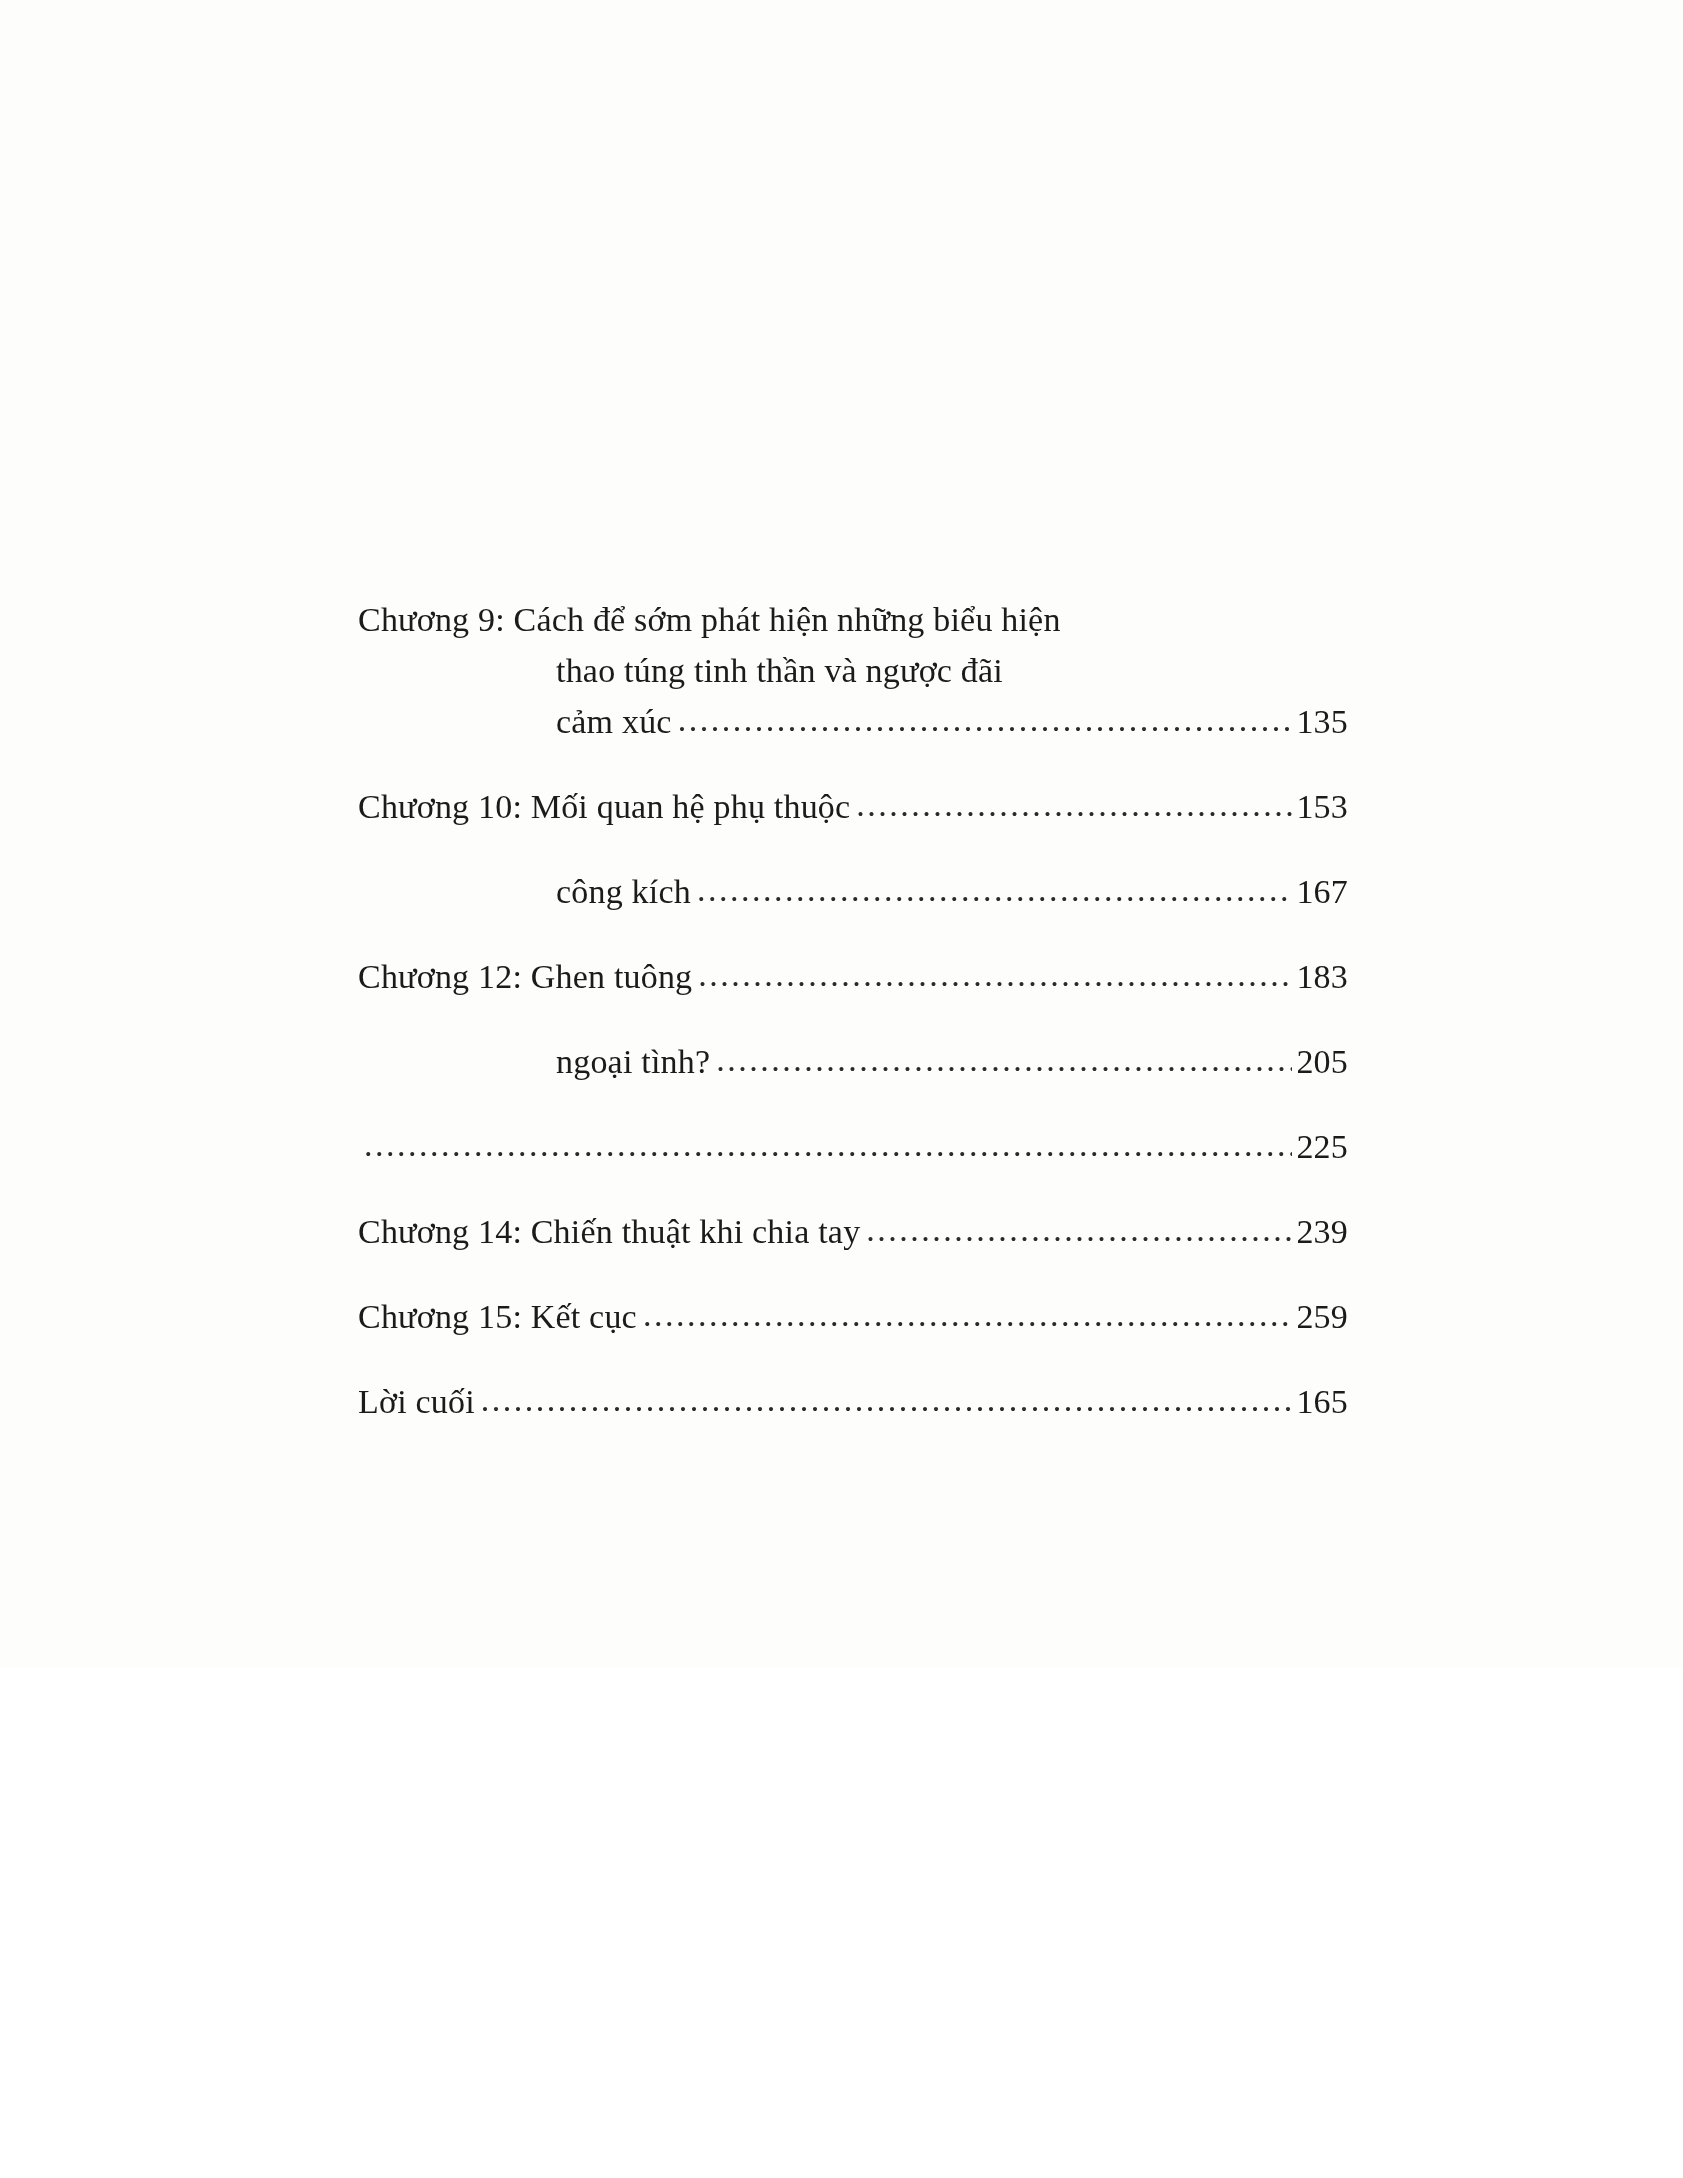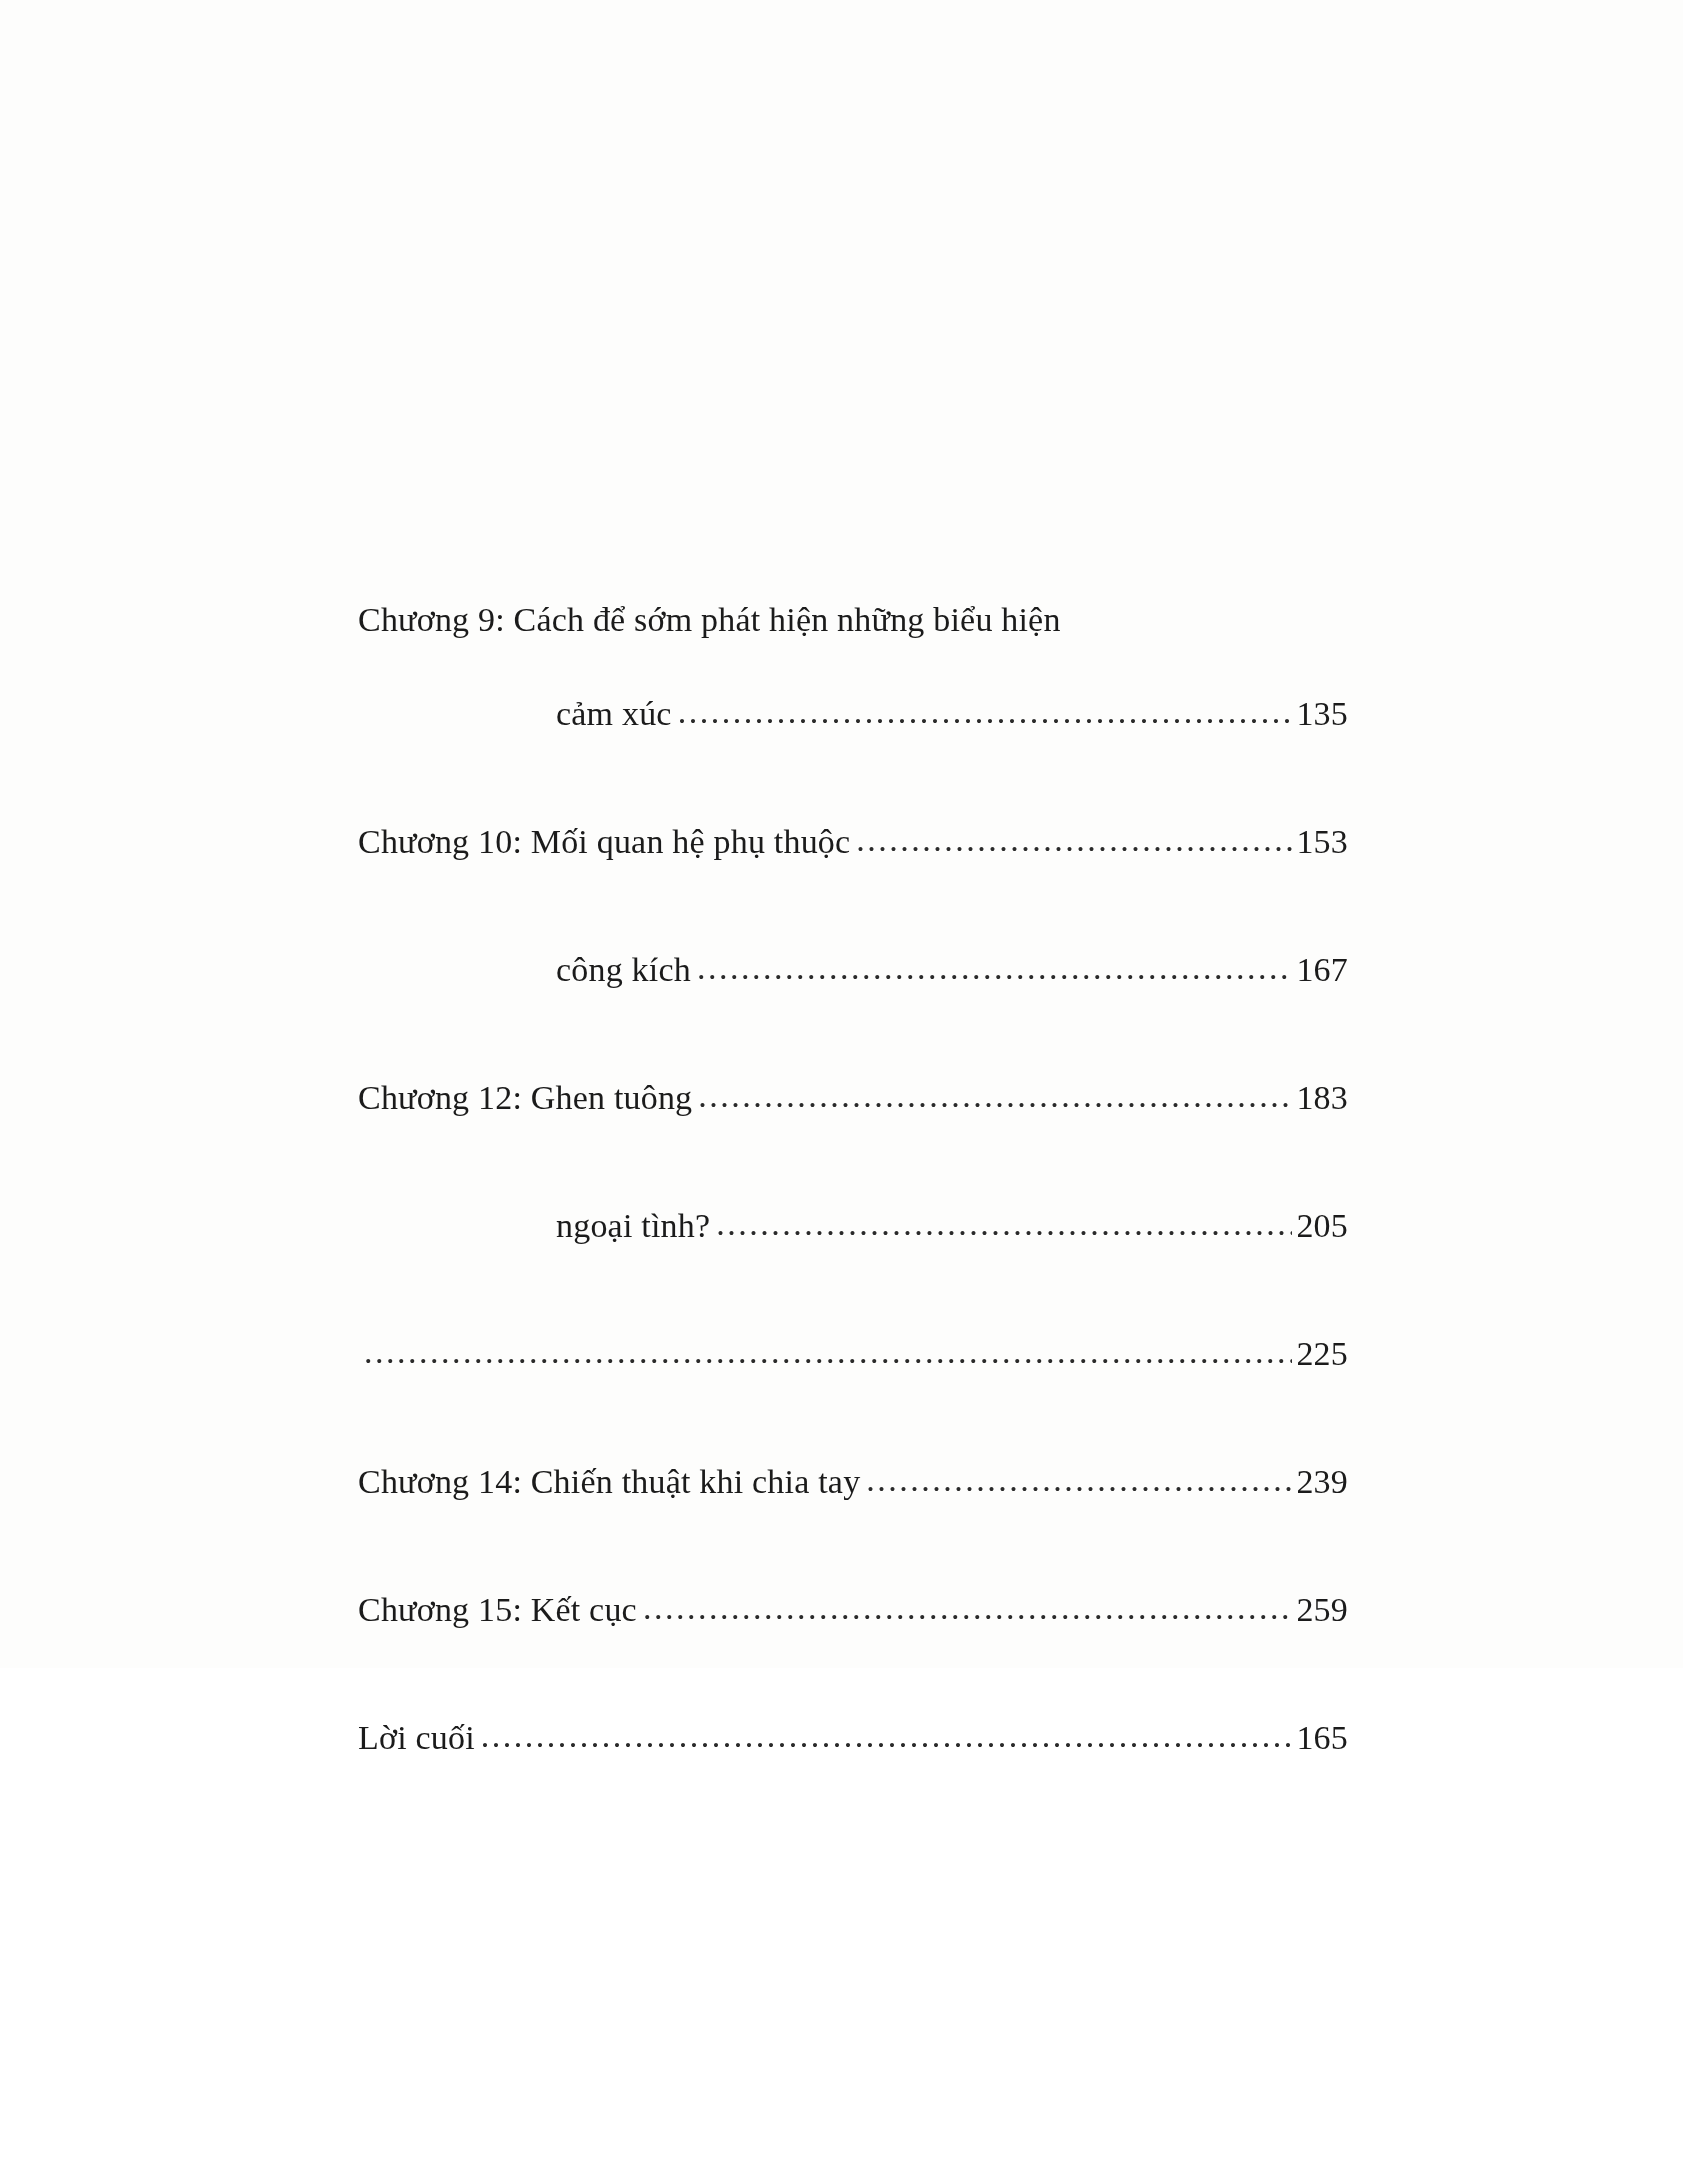--- a/index.html
+++ b/index.html
@@ -64,35 +64,37 @@
     font-size: 34px;
     position: relative;
     top: -2px;
   }
 
   .page-num {
     flex: 0 0 auto;
     font-size: 34px;
     color: #1b1b1b;
     padding-left: 2px;
-    margin-top: 43px;
   }
 
   .toc-entry.final {
     margin-top: 10px;
   }
 </style>
 </head>
 <body>
 
 <div class="page">
   <div class="toc" id="toc-root">
       <div class="toc-entry">
         <div class="toc-line">
           <span class="toc-title">Chương 9: Cách để sớm phát hiện những biểu hiện</span>
+        </div>
+        <div class="toc-line indent">
+          <span class="toc-title">thao túng tinh thần và ngược đãi</span>
         </div>
         <div class="toc-line indent">
           <span class="toc-title">cảm xúc</span>
           <span class="leader">........................................................................................................................</span>
           <span class="page-num">135</span>
         </div>
       </div>
       <div class="toc-entry">
         <div class="toc-line">
           <span class="toc-title">Chương 10: Mối quan hệ phụ thuộc</span>

